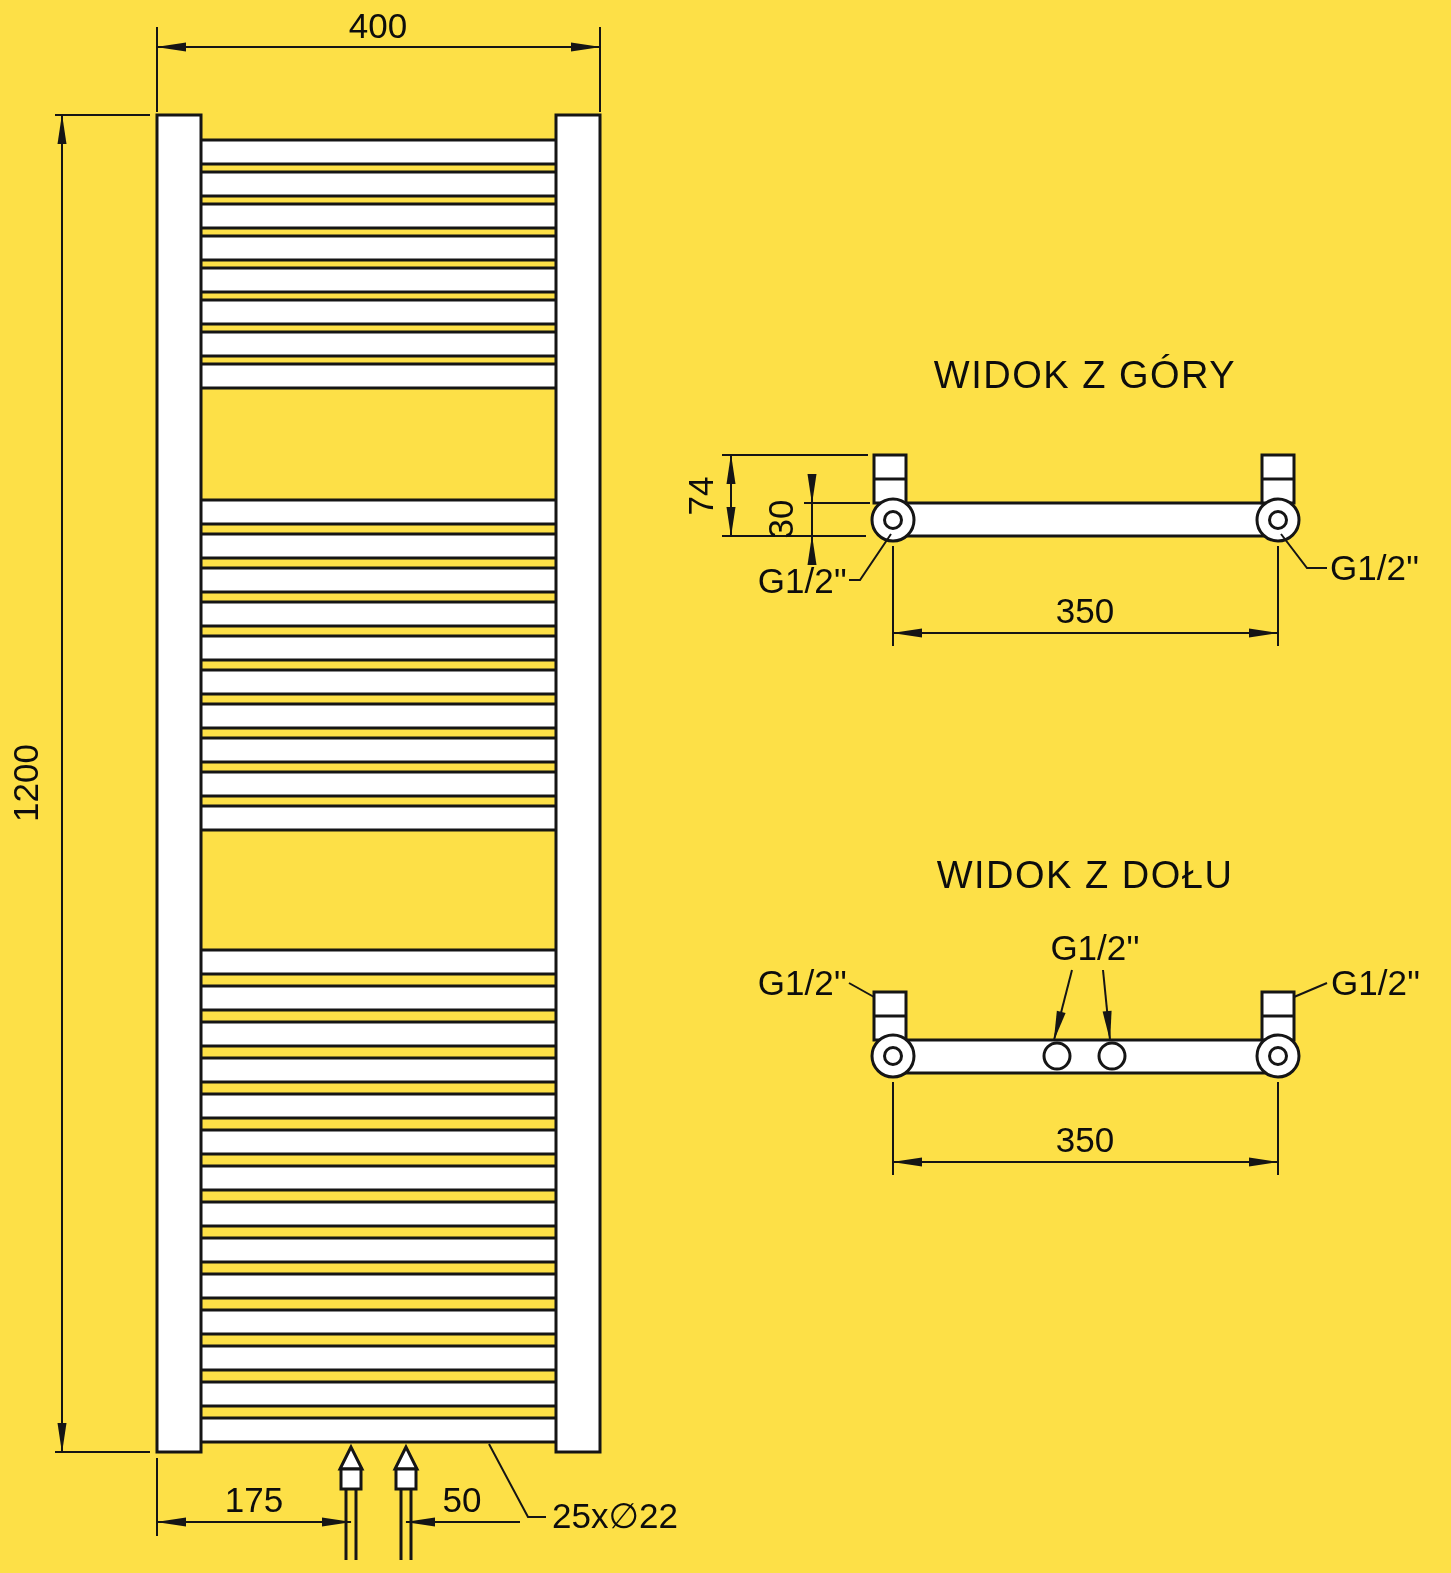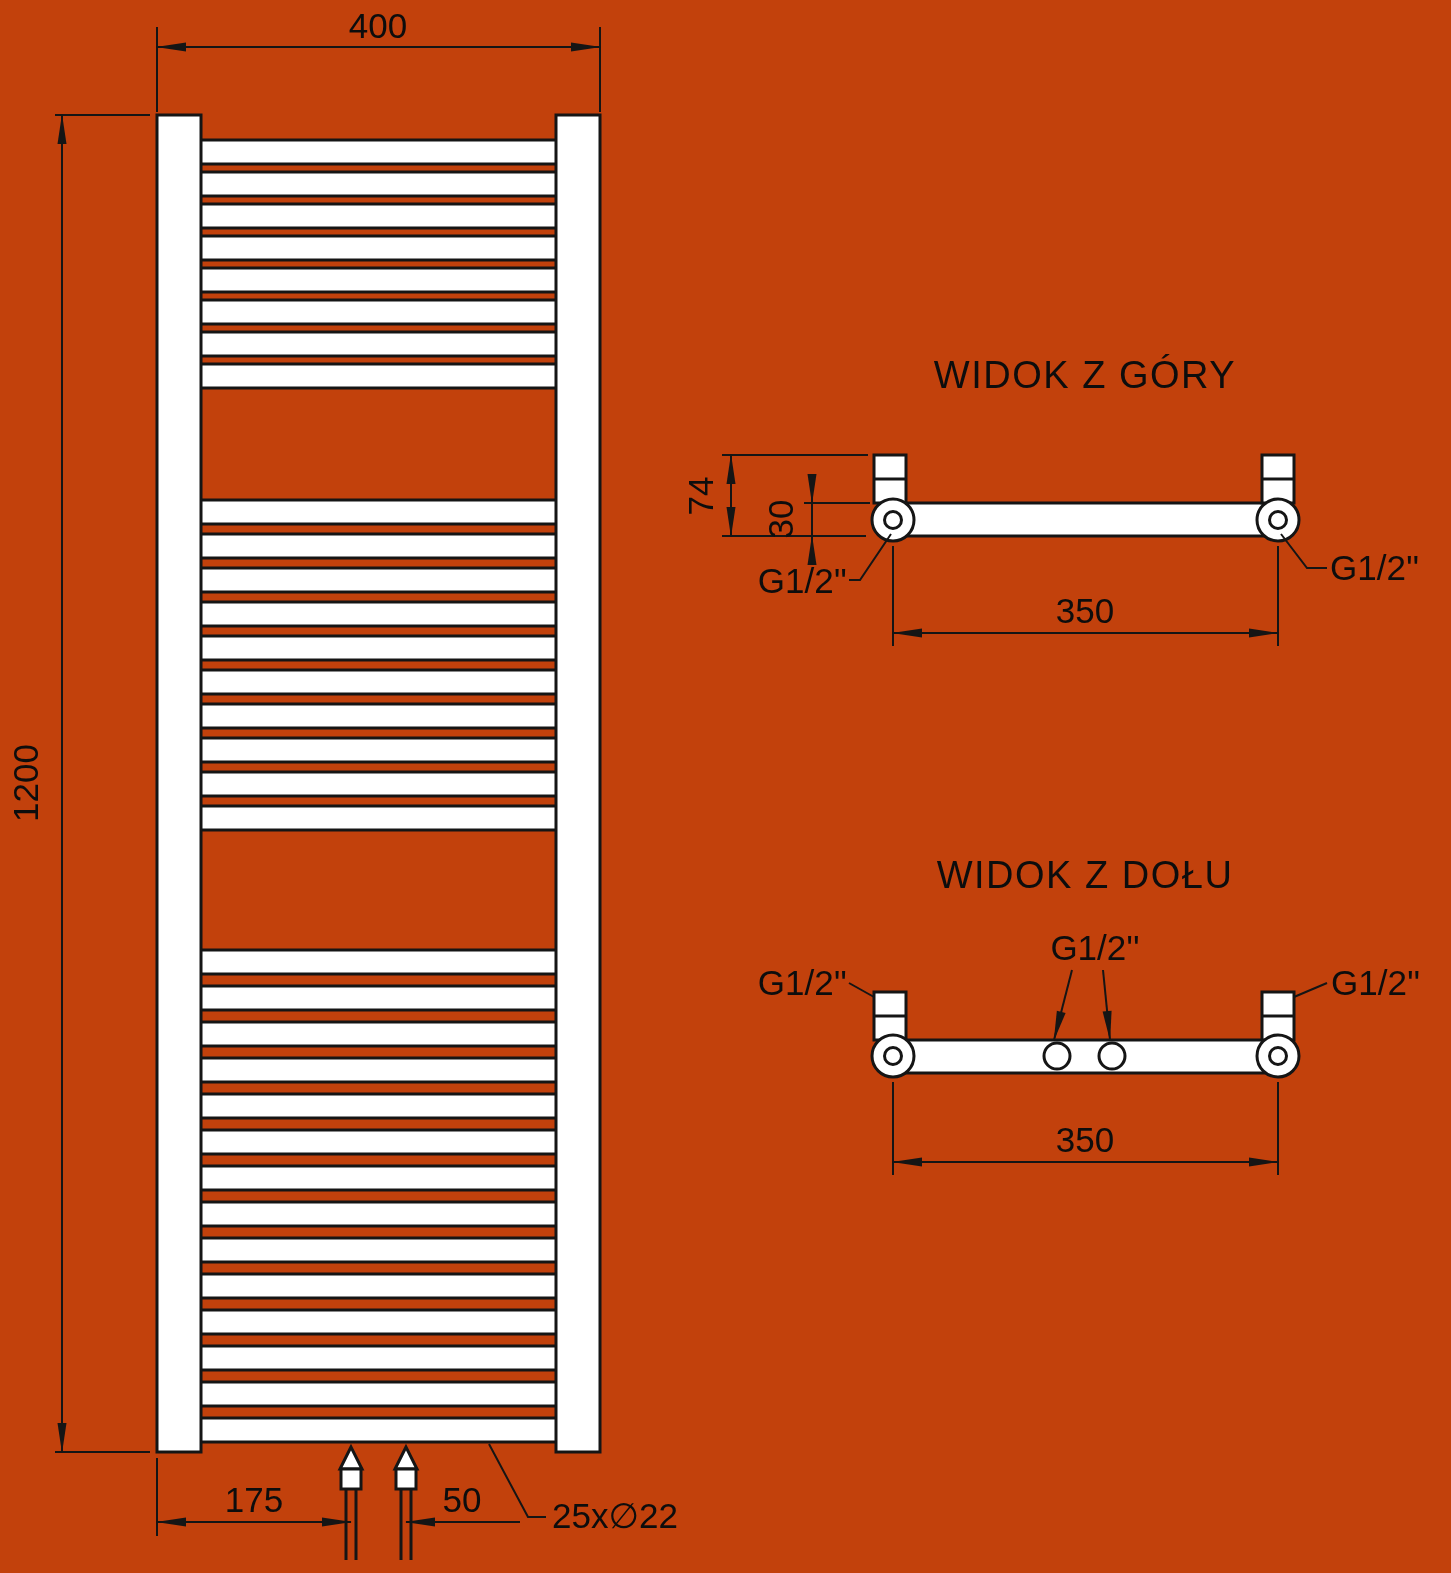--- a/index.html
+++ b/index.html
@@ -1,16 +1,16 @@
 <!DOCTYPE html>
 <html><head>
 <meta charset="utf-8">
 <style>
   html,body{margin:0;padding:0;background:#ffffff;}
-  .stage{width:1451px;height:1573px;background:#c2410c;}
+  .stage{width:1451px;height:1573px;background:#fde047;}
   svg{display:block;}
   svg text{font-family:"Liberation Sans","DejaVu Sans",sans-serif;fill:#0d0d0d;}
   .t34{font-size:35px;}
   .t38{font-size:38px;letter-spacing:1.5px;}
   .ol{fill:#ffffff;stroke:#151515;stroke-width:3;}
   .ln{fill:none;stroke:#151515;stroke-width:3;}
   .dim{fill:none;stroke:#151515;stroke-width:2;}
 </style>
 </head>
 <body>

